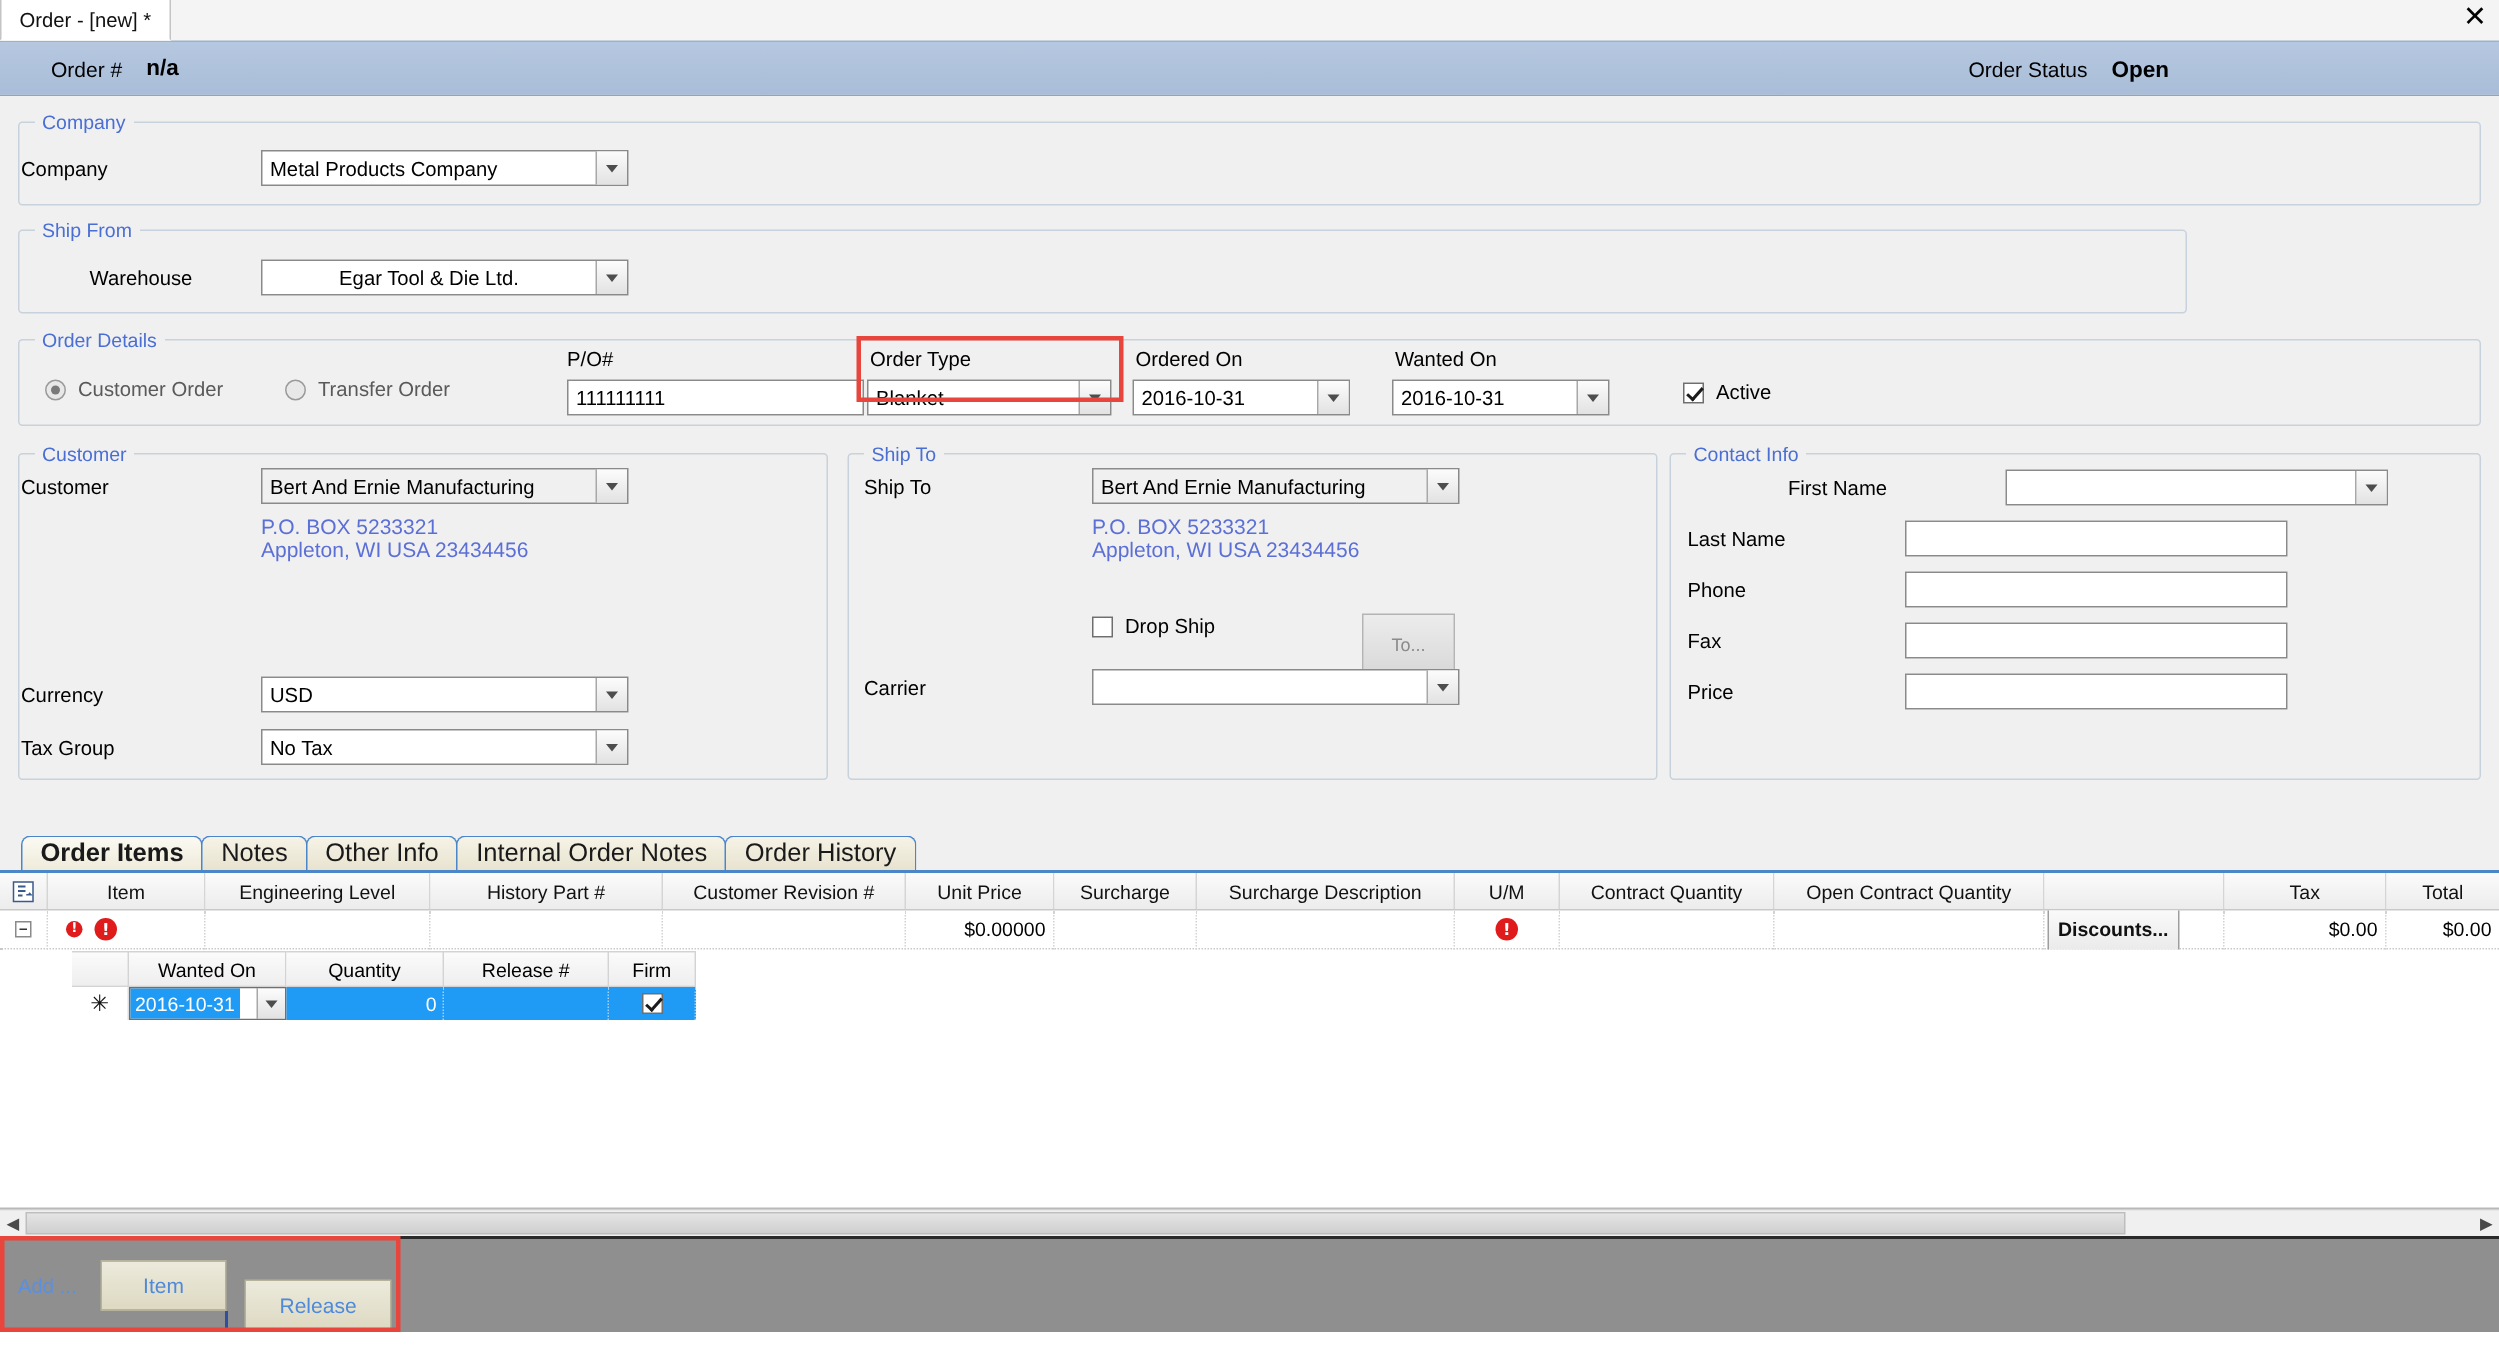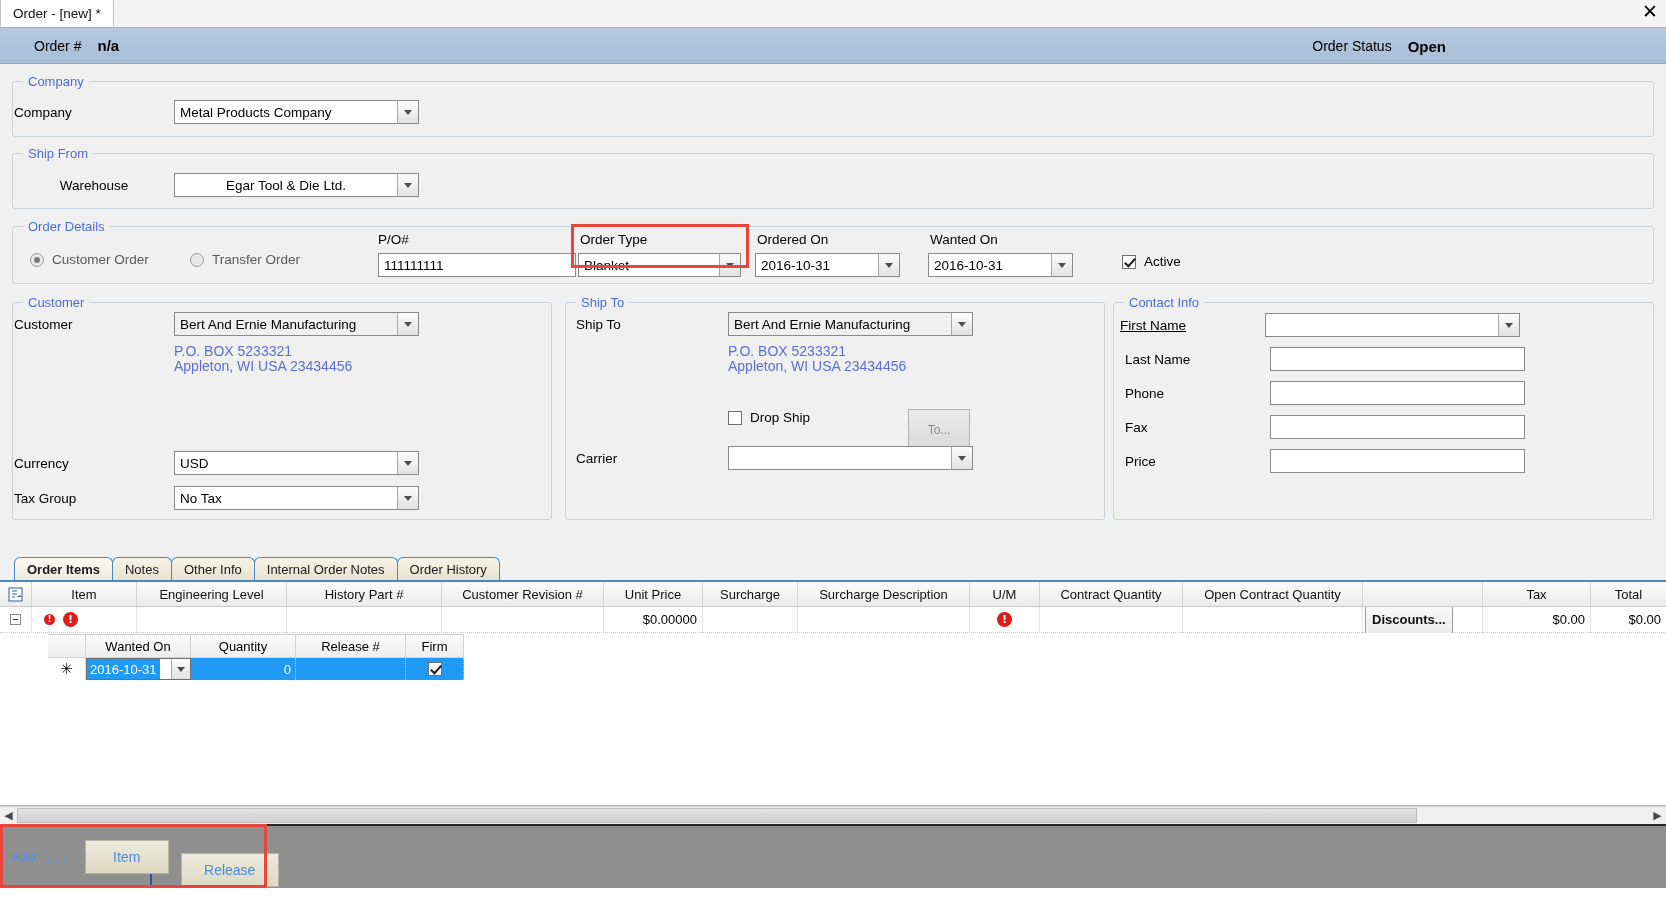--- a/index.html
+++ b/index.html
@@ -197,21 +197,21 @@
     background: #f0f0f0;
     display: flex;
     align-items: flex-end;
     padding-left: 14px;
   }
   .tab {
     height: 23px;
     padding: 0 12px;
     margin-right: -1px;
     display: flex; align-items: center;
-    font-size: 13px;
+    font-size: 17px;
     color: #1a1a1a;
     background: linear-gradient(#f6f3e7, #e8e3cf);
     border: 1px solid #4a86c8;
     border-bottom: none;
     border-radius: 6px 6px 0 0;
     white-space: nowrap;
   }
   .tab.active {
     font-weight: bold;
     background: linear-gradient(#fbf9f2, #efebdb);
@@ -375,21 +375,20 @@
     border-top: 2px solid #2a2a2a;
     position: relative;
     display: flex;
     align-items: center;
     padding-left: 12px;
   }
   .add-label {
     color: #5b8fe0;
     font-size: 13.5px;
     margin-right: 16px;
-    font-family: Liberation Mono, monospace;
   }
   .tb-btn {
     background: linear-gradient(#eceadc, #ddd9c2);
     border: 1px solid #b7b29a;
     color: #4f8ada;
     font-size: 14px;
     height: 34px;
     min-width: 84px;
     display: flex; align-items: center; justify-content: center;
     position: relative;
@@ -427,21 +426,21 @@
   <div class="row" style="left:14px; top:36px;">
     <span class="lbl-static" style="width:160px;">Company</span>
     <span class="combo" style="width:245px;">
       <span class="cval">Metal Products Company</span>
       <span class="cbtn">
           <span class="chev"></span>
         </span>
     </span>
   </div>
 
-  <fieldset class="grp" style="left:12px; top:82px; width:1642px; height:63px;">
+  <fieldset class="grp" style="left:12px; top:82px; width:1446px; height:63px;">
     <legend>Ship From</legend>
   </fieldset>
   <div class="row" style="left:14px; top:109px;text-align:center;">
     <span class="lbl-static" style="width:160px;">Warehouse</span>
     <span class="combo" style="width:245px;">
       <span class="cval">Egar Tool &amp; Die Ltd.</span>
       <span class="cbtn">
           <span class="chev"></span>
         </span>
     </span>
@@ -554,21 +553,21 @@
       <span class="cbtn">
           <span class="chev"></span>
         </span>
     </span>
   </div>
 
   <fieldset class="grp" style="left:1113px; top:231px; width:541px; height:225px;">
     <legend>Contact Info</legend>
   </fieldset>
 
-  <div class="row" style="left:1120px; top:249px;text-decoration:underline;">
+  <div class="row" style="left:1192px; top:249px;">
     <span class="lbl-static" style="width:145px;">First Name</span>
     <span class="combo" style="width:255px;">
       <span class="cval"></span>
       <span class="cbtn">
           <span class="chev"></span>
         </span>
     </span>
   </div>
   <div class="row" style="left:1125px; top:283px;">
     <span class="lbl-static" style="width:145px;">Last Name</span>

